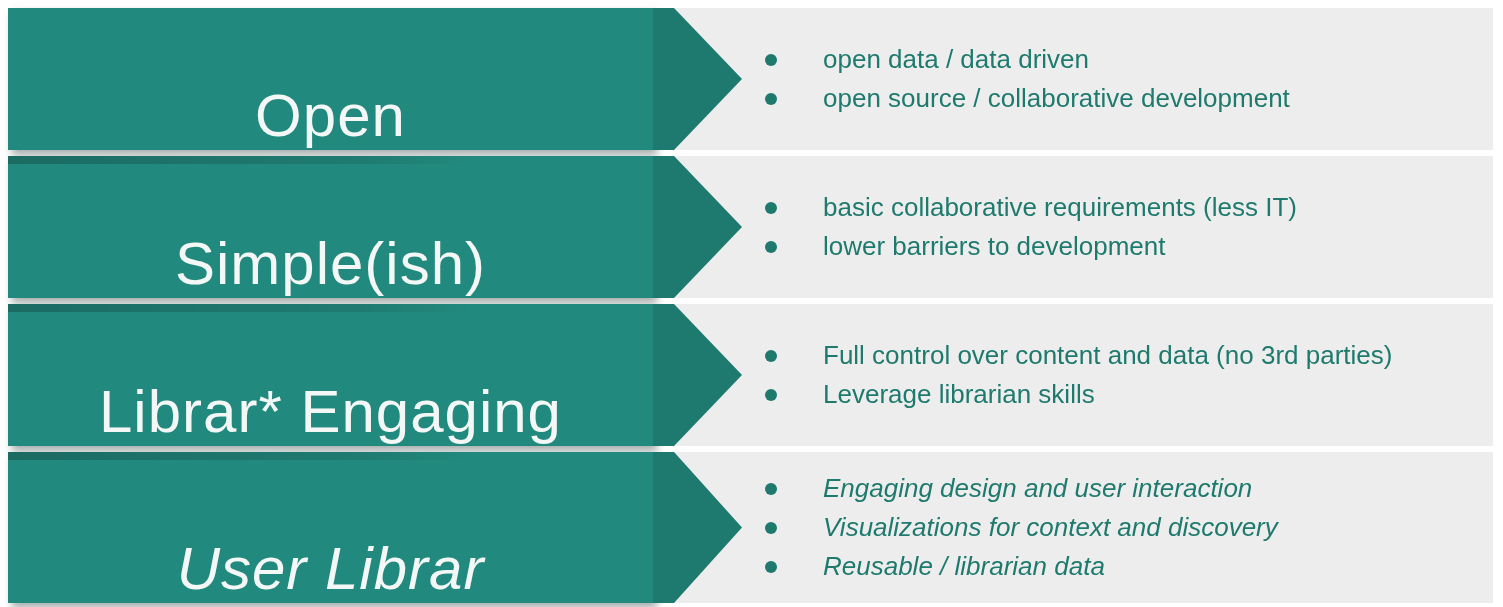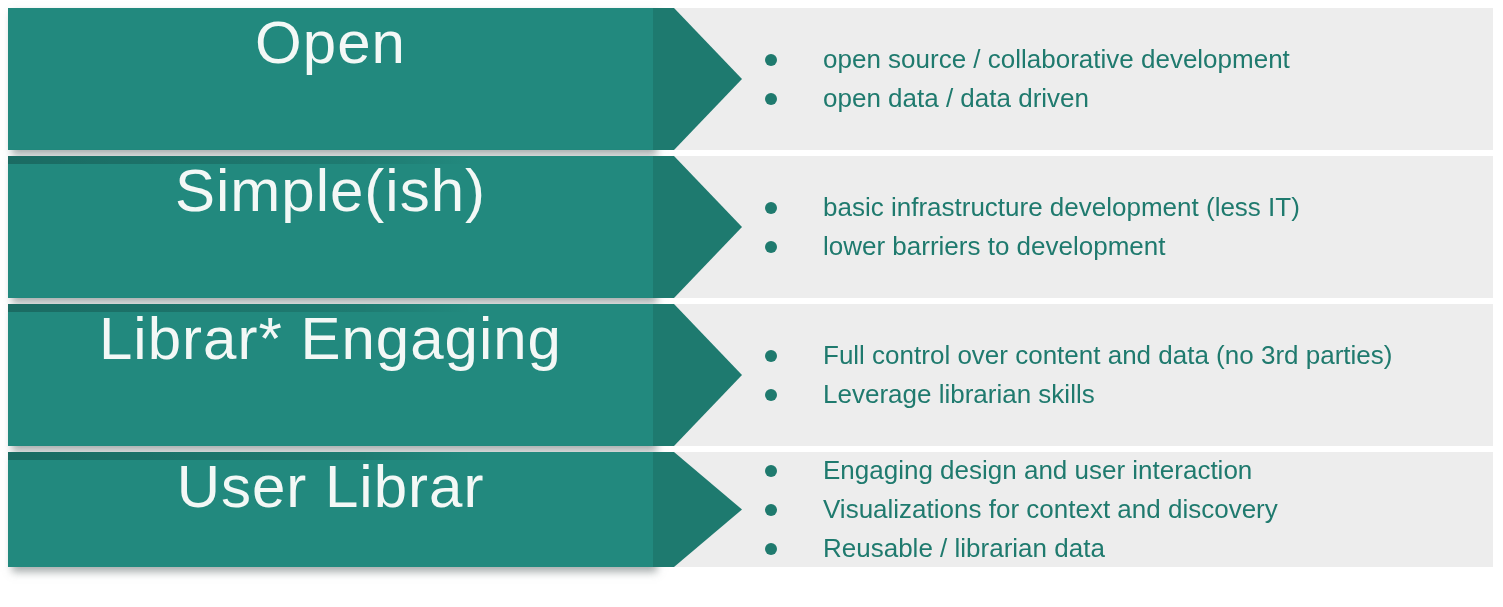--- a/index.html
+++ b/index.html
@@ -6,21 +6,21 @@
   .slide {
     position:relative;
     width:1503px; height:607px;
     background:#ffffff;
     font-family:"Liberation Sans", sans-serif;
     overflow:hidden;
     box-sizing:border-box;
     padding-top:8px;
   }
   .row { position:relative; height:142px; margin-bottom:6px; }
-  .row:last-child { height:115px; }
+  .row:last-child { height:151px;font-style:italic; }
 
   .panel {
     position:absolute; left:653px; right:10px; top:0; bottom:0;
     background:var(--panel-bg,#ededed);
     display:flex; flex-direction:column; justify-content:center;
   }
   .panel ul { list-style:none; margin:0; padding:0; }
   .panel li {
     position:relative;
     padding-left:170px;
@@ -32,21 +32,21 @@
   .panel li .dot {
     position:absolute; left:112px; top:50%;
     width:12px; height:12px; border-radius:50%;
     background:var(--bullet-text,#1f7a6e);
     transform:translateY(-50%);
   }
 
   .arrow-body {
     position:absolute; left:8px; top:0; bottom:0; width:645px;
     background:var(--arrow-body,#22897e);
-    display:flex; align-items:flex-start; justify-content:center;
+    display:flex; align-items:flex-end; justify-content:center;
     box-shadow:4px 5px 8px rgba(95,105,105,0.55);
   }
   
   .row + .row .arrow-body::after {
     content:""; position:absolute; left:0; top:0; right:0; height:8px;
     background:linear-gradient(to right, rgba(0,0,0,0.22), rgba(0,0,0,0.10) 55%, rgba(0,0,0,0) 72%);
     pointer-events:none;
   }
   .arrow-title {
     color:var(--title-text,#f3f8f6);
@@ -62,38 +62,38 @@
   .arrow-head polygon { fill:var(--arrow-head,#1e7a6f); }
 </style>
 </head>
 <body>
 
 <div class="slide" style="--arrow-body: #22897e; --arrow-head: #1e7a6f; --bullet-text: #1f7a6e; --panel-bg: #ededed; --title-text: #f3f8f6; background: rgb(255, 255, 255);">
 
   <div class="row">
     <div class="panel">
       <ul>
+        <li><span class="dot"></span><span>open data / data driven</span></li>
         <li><span class="dot"></span><span>open source / collaborative development</span></li>
-        <li><span class="dot"></span><span>open data / data driven</span></li>
       </ul>
     </div>
     <div class="arrow-body">
       <span class="arrow-title">Open</span>
     </div>
     <div class="arrow-head">
       <svg viewBox="0 0 89 142" preserveAspectRatio="none">
           <polygon points="0,0 21,0 89,71 21,142 0,142"></polygon>
         </svg>
     </div>
   </div>
 
   <div class="row">
     <div class="panel">
       <ul>
-        <li><span class="dot"></span><span>basic infrastructure development (less IT)</span></li>
+        <li><span class="dot"></span><span>basic collaborative requirements (less IT)</span></li>
         <li><span class="dot"></span><span>lower barriers to development</span></li>
       </ul>
     </div>
     <div class="arrow-body">
       <span class="arrow-title">Simple(ish)</span>
     </div>
     <div class="arrow-head">
       <svg viewBox="0 0 89 142" preserveAspectRatio="none">
           <polygon points="0,0 21,0 89,71 21,142 0,142"></polygon>
         </svg>

